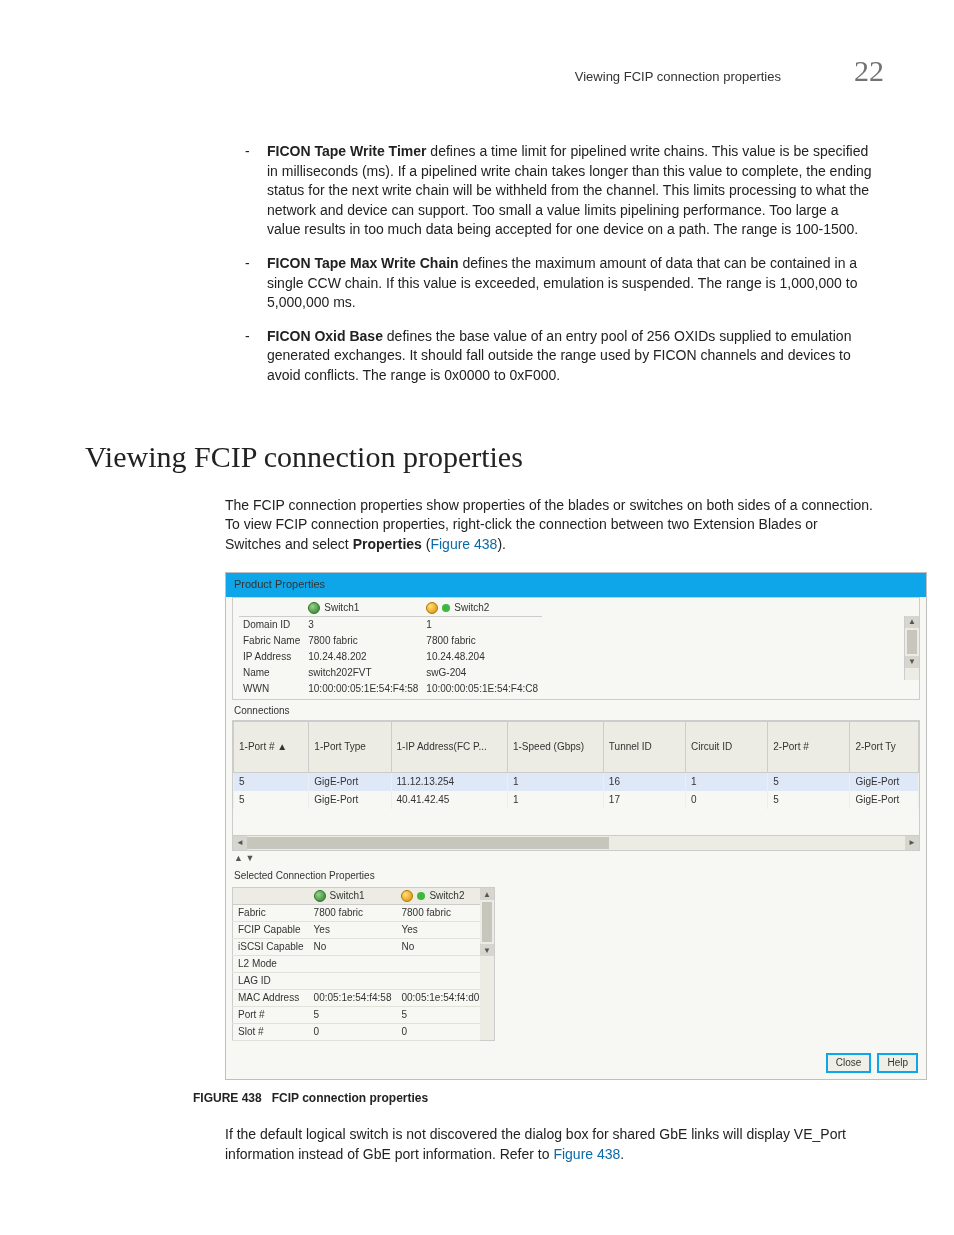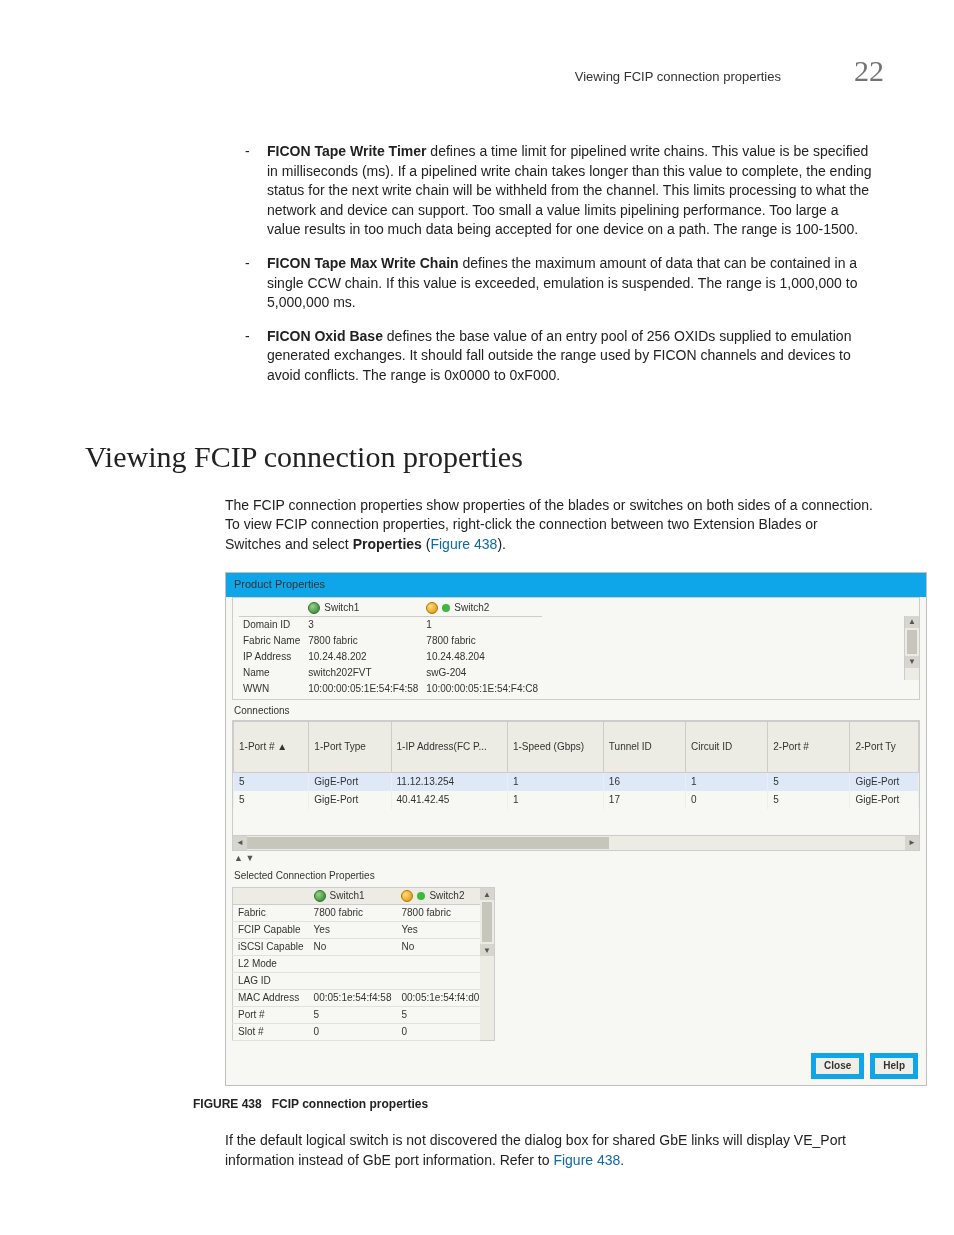--- a/index.html
+++ b/index.html
@@ -78,21 +78,21 @@
   .sort-tog { padding: 1px 8px; font-size:9px; color:#555; }
 
   .sel-block { margin: 2px 6px 6px 6px; position:relative; }
   .sel-table { width: 248px; border-collapse: collapse; border:1px solid #ccc; }
   .sel-table td { padding:1px 5px; border-bottom:1px solid #e2e2da; white-space:nowrap; }
   .sel-table .hdr td { background:#ecece4; border-bottom:1px solid #ccc; }
   .sel-scroll { position:absolute; left:248px; top:0; bottom:0; width:14px; background:#ecece4; border:1px solid #ccc; border-left:none; }
   .sel-scroll .scroll-thumb { height:40px; }
 
   .dlg-buttons { display:flex; justify-content:flex-end; gap:6px; padding:6px 8px; }
-  .btn { border:5px solid #0ea5e9; background:#efefe7; padding:1px 8px; font-size:10px; cursor:pointer;font-weight:bold; }
+  .btn { border:2px solid #0ea5e9; background:#efefe7; padding:1px 8px; font-size:10px; cursor:pointer; }
 
   .figcap { margin: 10px 0 18px 108px; font-size: 12px; }
   .figcap b { font-weight: bold; }
 
   .kv-outer { position:relative; margin:0 6px; border:1px solid #ccc; }
 </style>
 </head>
 <body>
 
 <div class="page-head">

